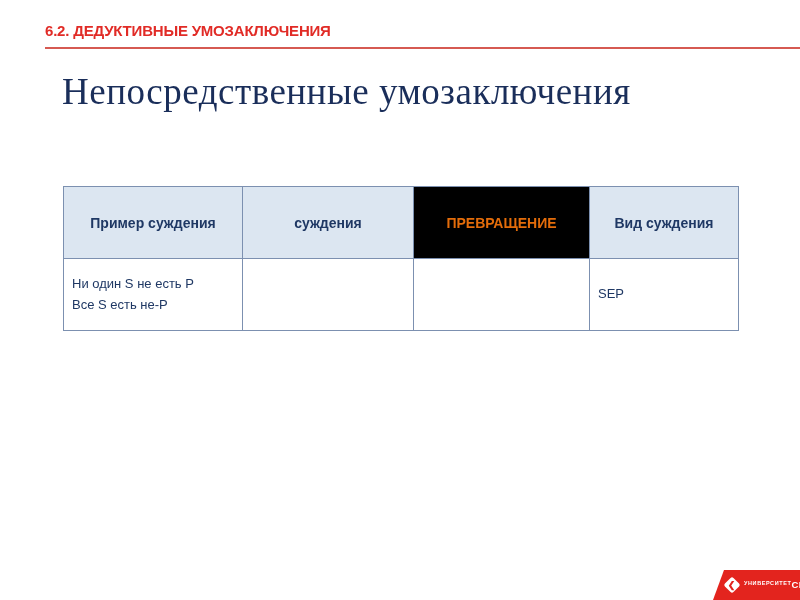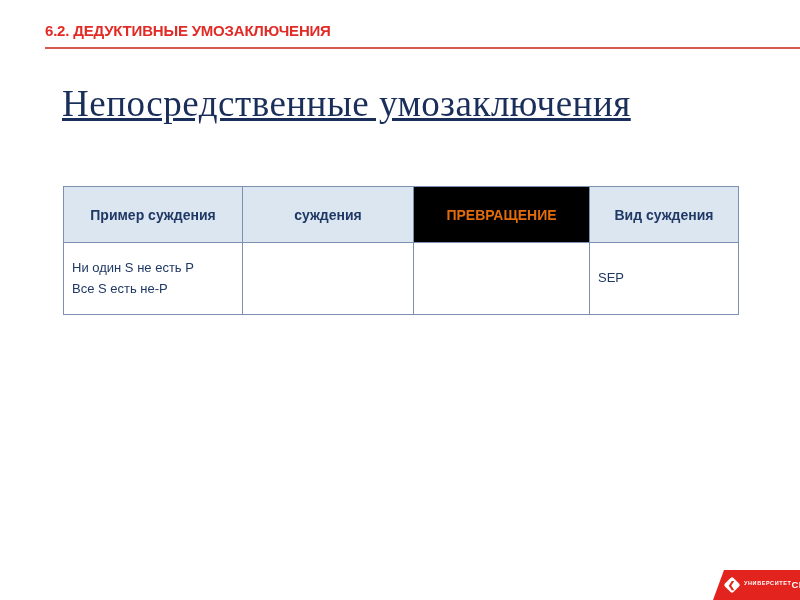--- a/index.html
+++ b/index.html
@@ -21,43 +21,42 @@
     text-align: center;
   }
   .kicker-rule {
     position: absolute;
     left: 45px; top: 47px;
     width: 755px; height: 2px;
     background: #d65a52;
   }
   .slide-title {
     position: absolute;
-    left: 62px; top: 82px;
+    left: 62px; top: 70px;
     font-family: "Liberation Serif", "DejaVu Serif", serif;
     font-size: 37px;
     font-weight: normal;
     color: #1a2e5a;
     letter-spacing: 0.5px;
-    text-decoration: underline;
   }
   table.judgments {
     position: absolute;
     left: 63px; top: 186px;
     width: 675px;
     border-collapse: collapse;
     table-layout: fixed;
   }
   table.judgments td, table.judgments th {
     border: 1px solid #7c90b0;
     color: #1f3864;
     font-size: 13px;
     vertical-align: middle;
   }
   table.judgments th {
-    height: 56px;
+    height: 72px;
     background: #dce6f1;
     font-size: 14px;
     font-weight: bold;
   }
   table.judgments th.th-orange {
     background: #000000;
     color: #e36c0a;
   }
   table.judgments td {
     padding: 6px 8px;

